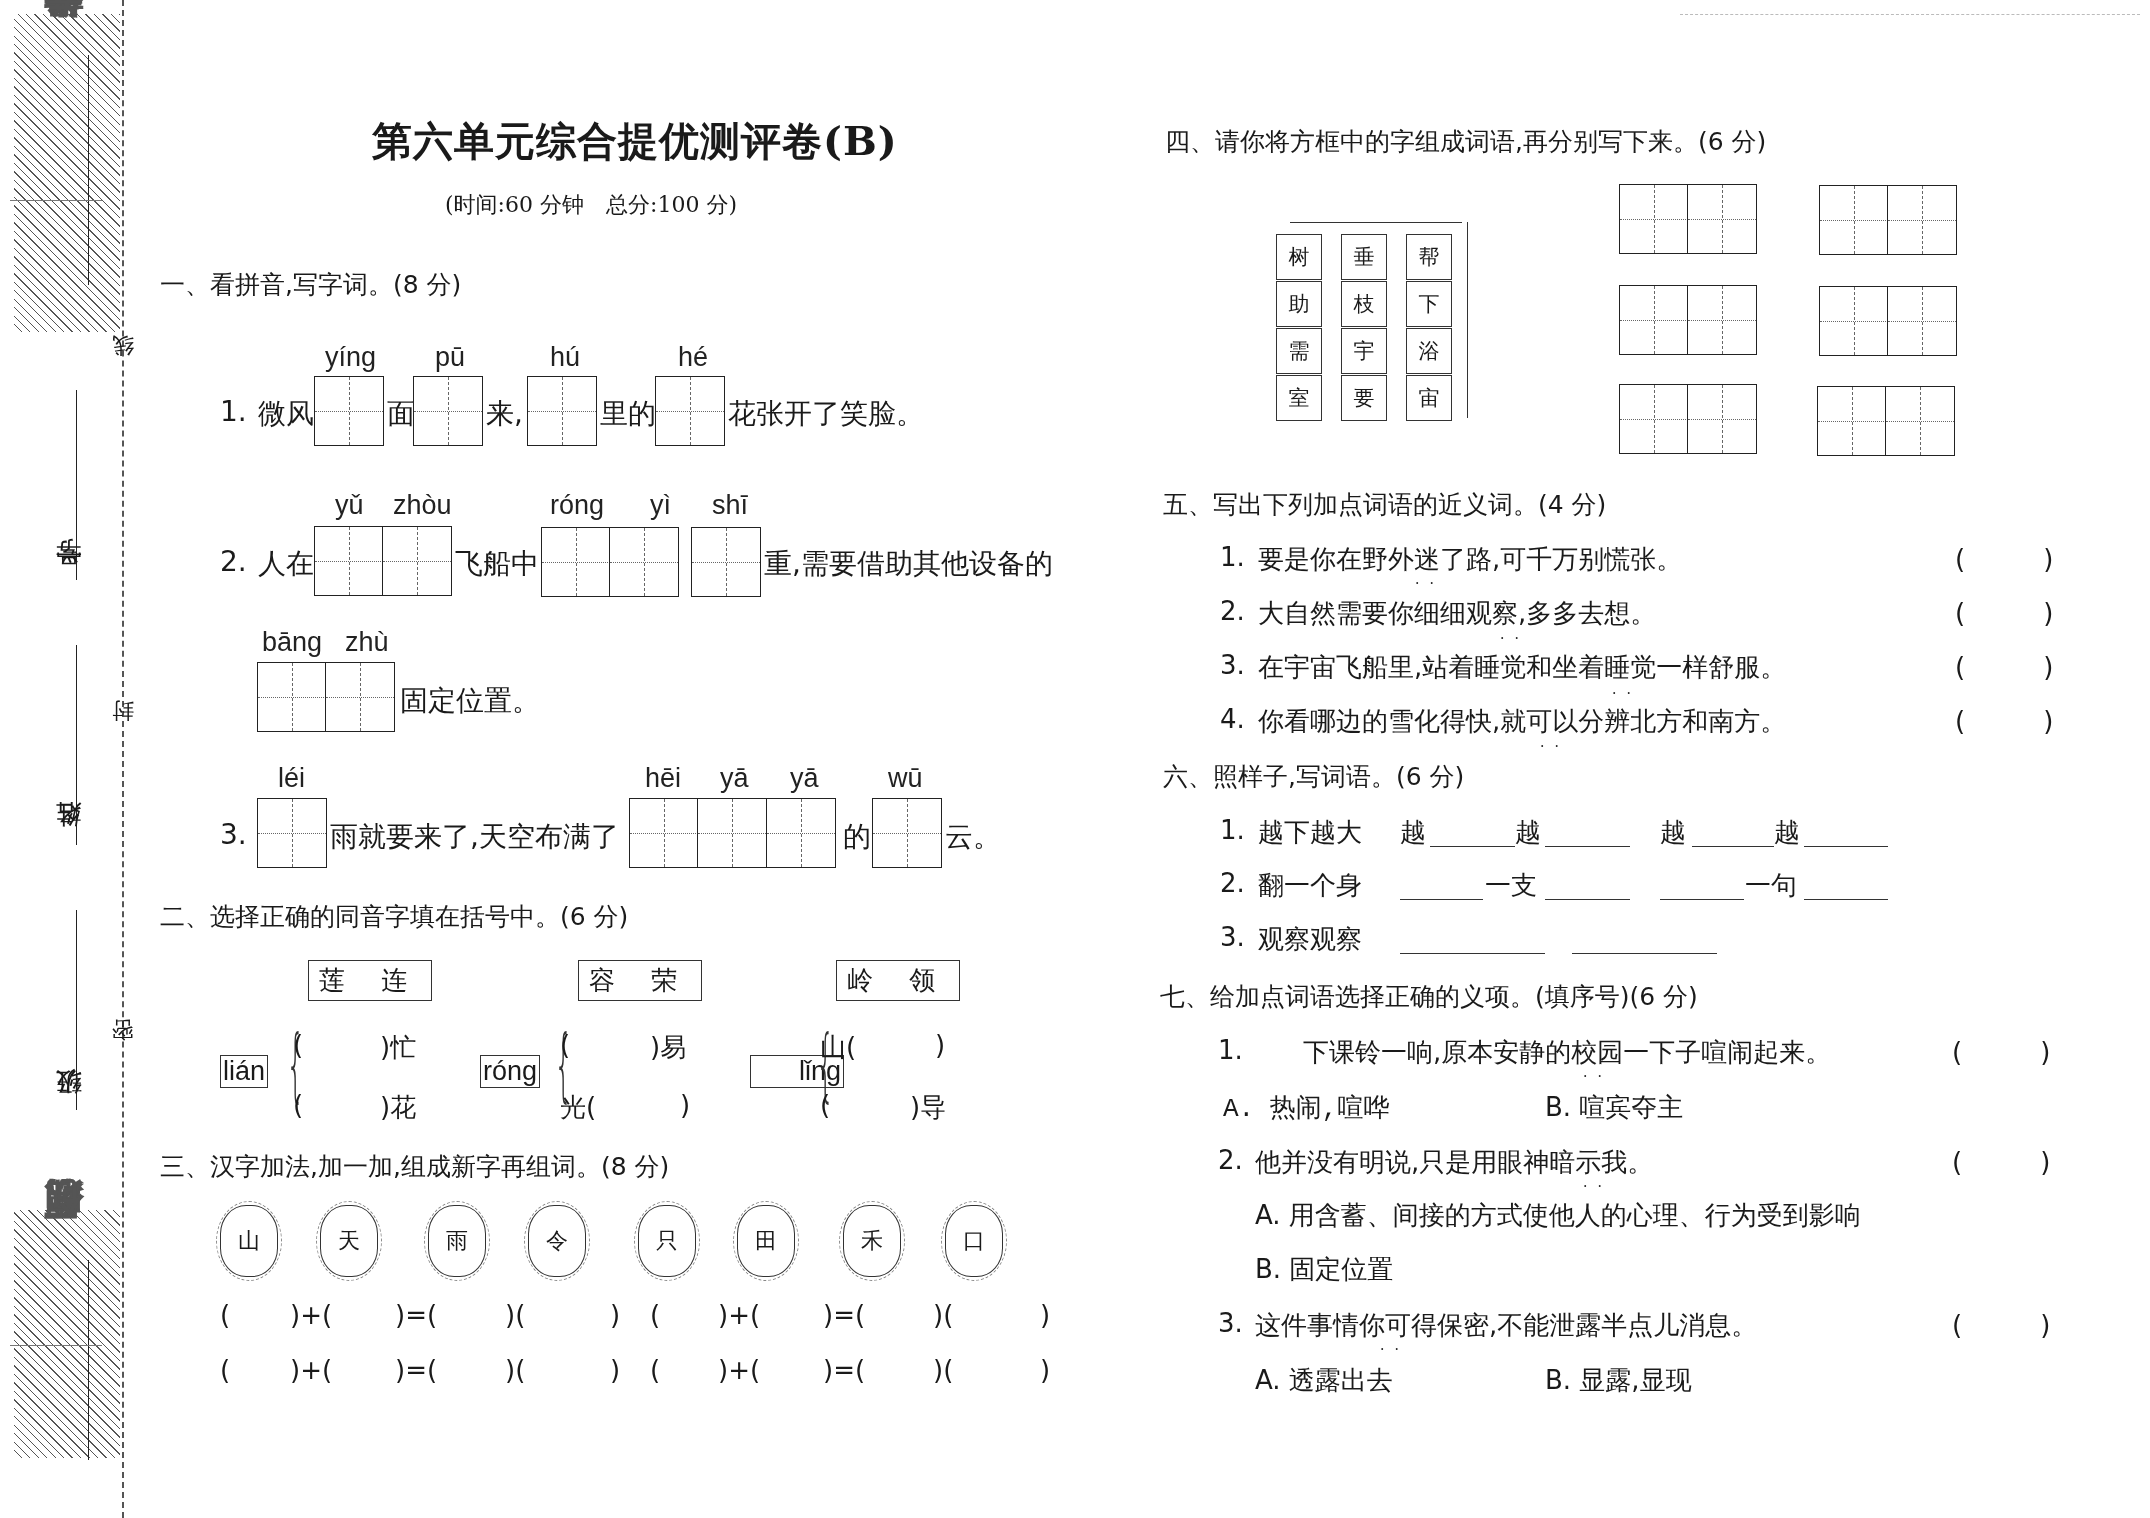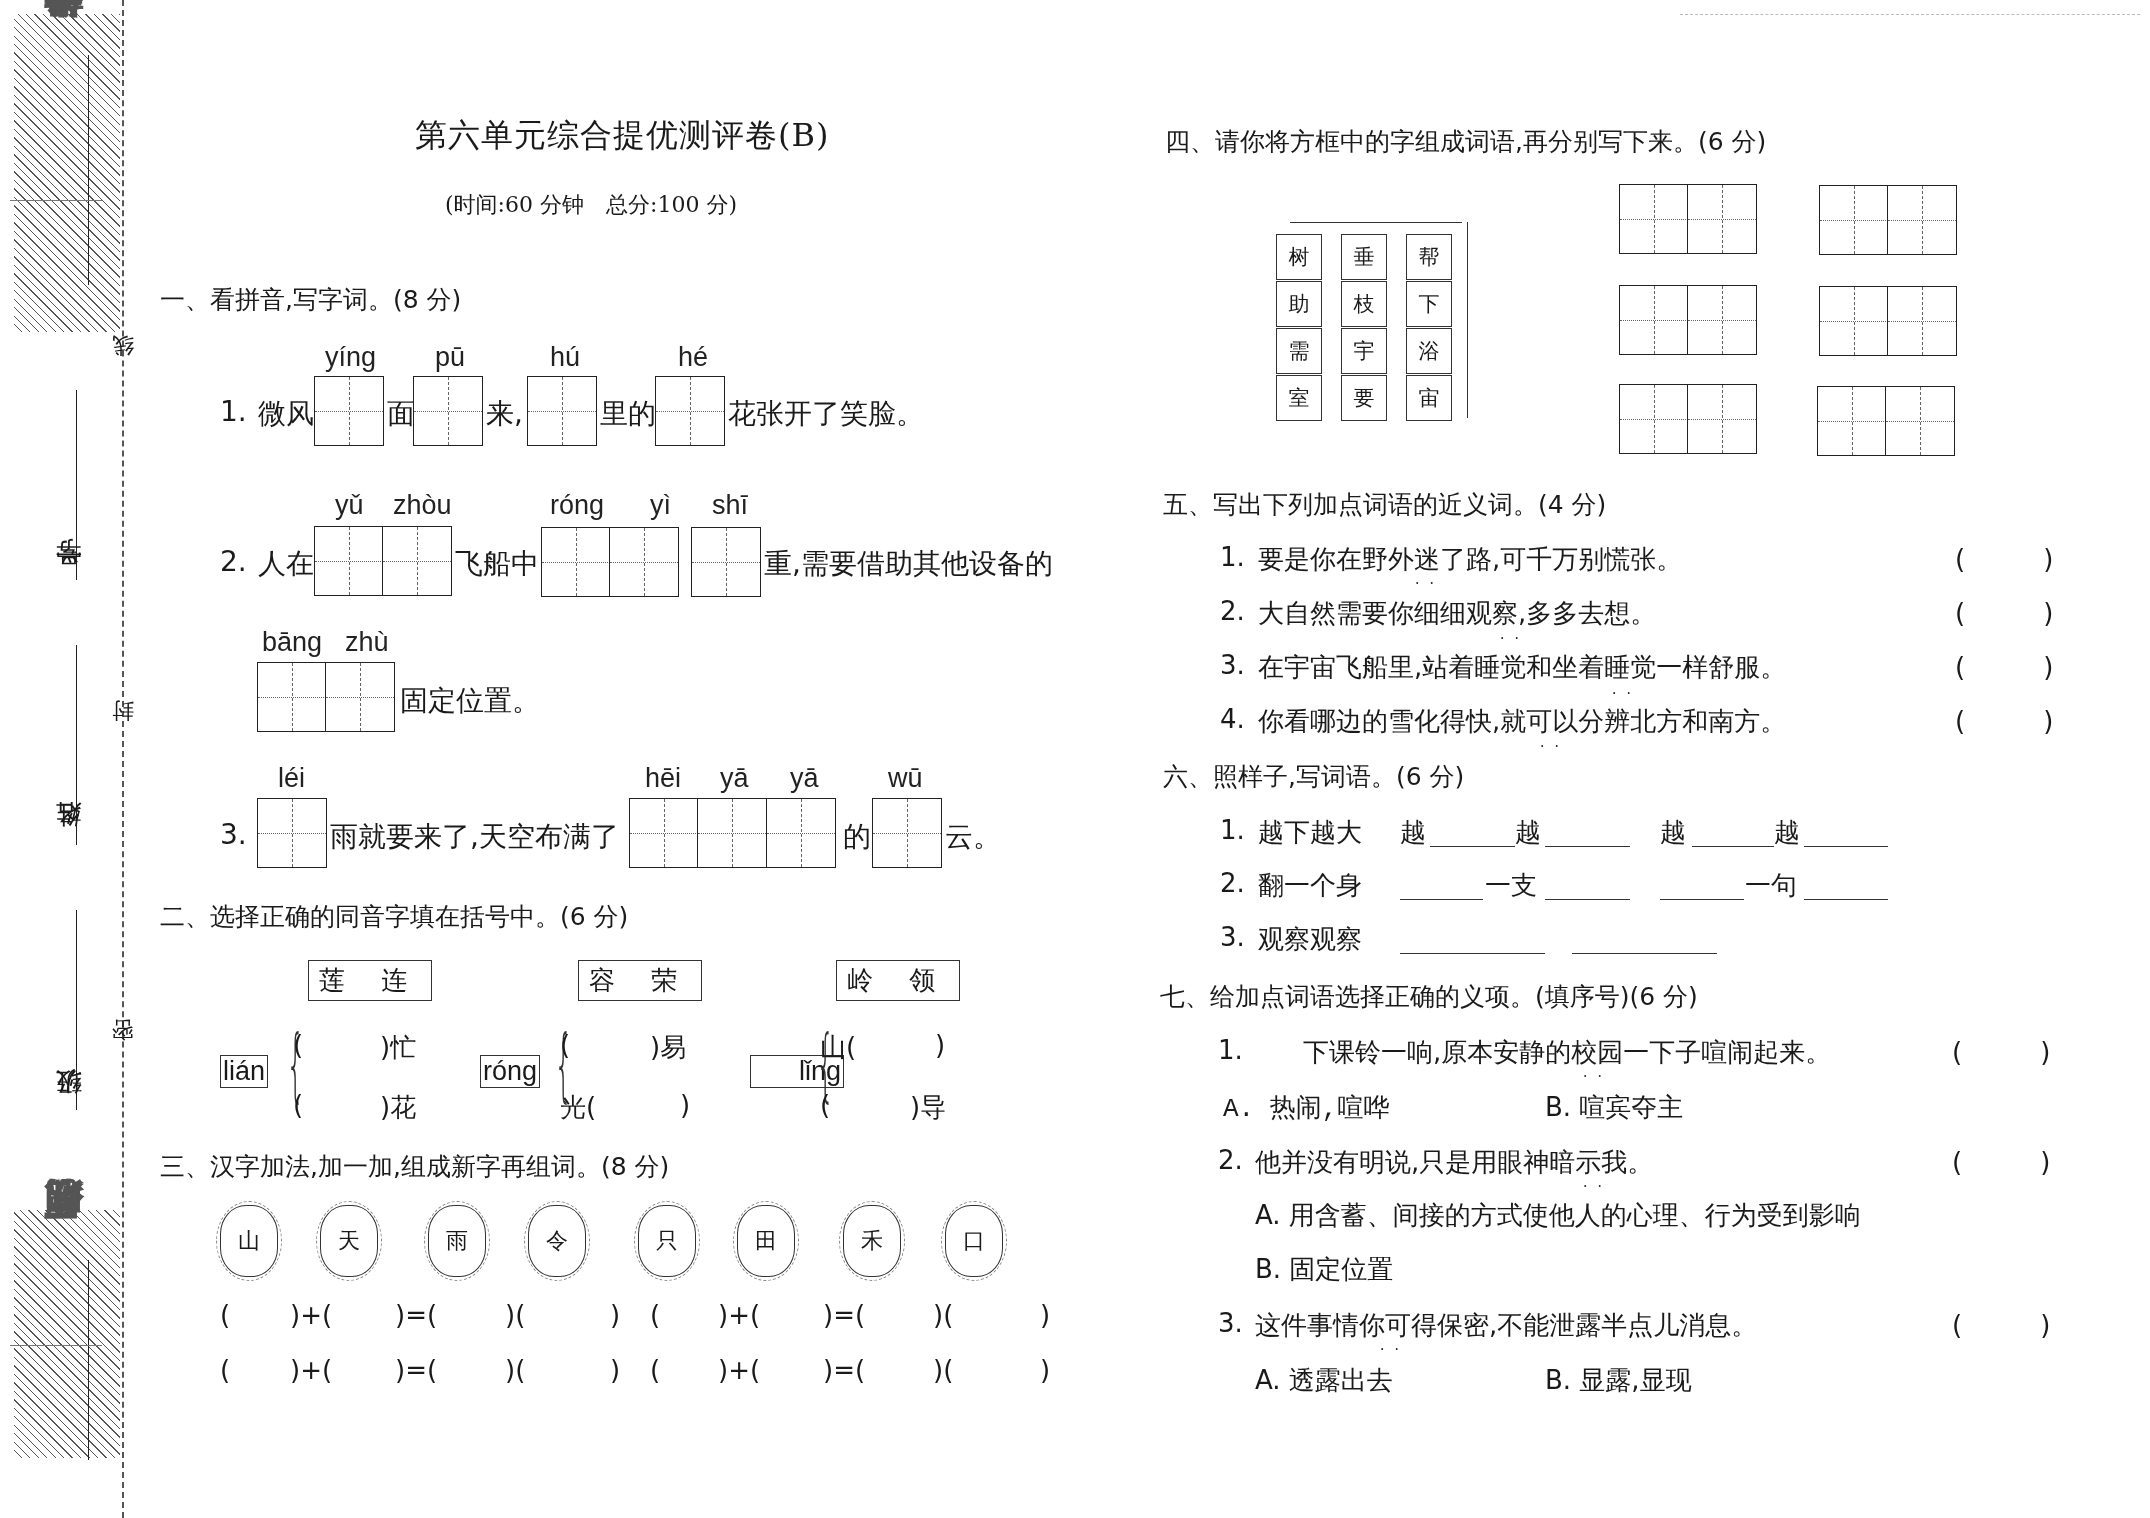--- a/index.html
+++ b/index.html
@@ -16,22 +16,22 @@
   .hatch-rule-h { position:absolute; height:1px; background:#777; }
   .cutline { position:absolute; left:122px; top:0; height:1518px; width:0;
              border-left:2px dashed #555; }
   .cutword { position:absolute; left:108px; font-size:22px; background:#fff;
              writing-mode:vertical-rl; transform:rotate(180deg); }
   .field-label { position:absolute; left:50px; font-size:26px;
                  writing-mode:vertical-rl; transform:rotate(180deg);
                  font-family:"DejaVu Sans","Liberation Sans",sans-serif; }
   .field-line { position:absolute; left:76px; width:1px; background:#222; }
   
-  .title { font-size:32px; font-weight:normal; letter-spacing:1px;
-           font-family:"DejaVu Serif","Liberation Serif",serif;margin-left:43px; }
+  .title { font-size:40px; font-weight:bold; letter-spacing:1px;
+           font-family:"DejaVu Serif","Liberation Serif",serif; }
   .subtitle { font-size:22px; }
   .sec { font-size:25px; font-family:"DejaVu Sans","Liberation Sans",sans-serif; }
   .txt { font-size:28px; font-family:"DejaVu Sans","Liberation Sans",sans-serif; }
   .txt-s { font-size:26px; font-family:"DejaVu Sans","Liberation Sans",sans-serif; }
   .py { font-size:27px; font-family:"Liberation Sans","DejaVu Sans",sans-serif; color:#222; }
   
   .cellrow { position:absolute; display:flex; }
   .cell { width:70px; height:70px; border:1.5px solid #222; margin-left:-1.5px;
           position:relative; box-sizing:border-box; background:#fff; }
   .cell::before { content:""; position:absolute; left:50%; top:0; bottom:0;
@@ -85,21 +85,21 @@
   <div class="field-line" style="top:645px;height:200px;"></div>
   <div class="field-label" style="top:848px;">姓名</div>
   <div class="field-line" style="top:910px;height:200px;"></div>
   <div class="field-label" style="top:1115px;">班级</div>
 </div>
 
 <div class="abs title" style="left:372px;top:114px;">第六单元综合提优测评卷(B)</div>
 <div class="abs subtitle" style="left:445px;top:190px;">(时间:60 分钟　总分:100 分)</div>
 
 <div>
-  <div class="abs sec" style="left:160px;top:283px;">一、看拼音,写字词。(8 分)</div>
+  <div class="abs sec" style="left:160px;top:268px;">一、看拼音,写字词。(8 分)</div>
 
   <div class="abs py" style="left:325px;top:342px;">yíng</div>
   <div class="abs py" style="left:435px;top:342px;">pū</div>
   <div class="abs py" style="left:550px;top:342px;">hú</div>
   <div class="abs py" style="left:678px;top:342px;">hé</div>
   <div class="abs txt" style="left:220px;top:395px;">1.</div>
   <div class="abs txt" style="left:258px;top:395px;">微风</div>
   <div class="cellrow" style="left:315px;top:376px;">
       <div class="cell"></div>
     </div>

